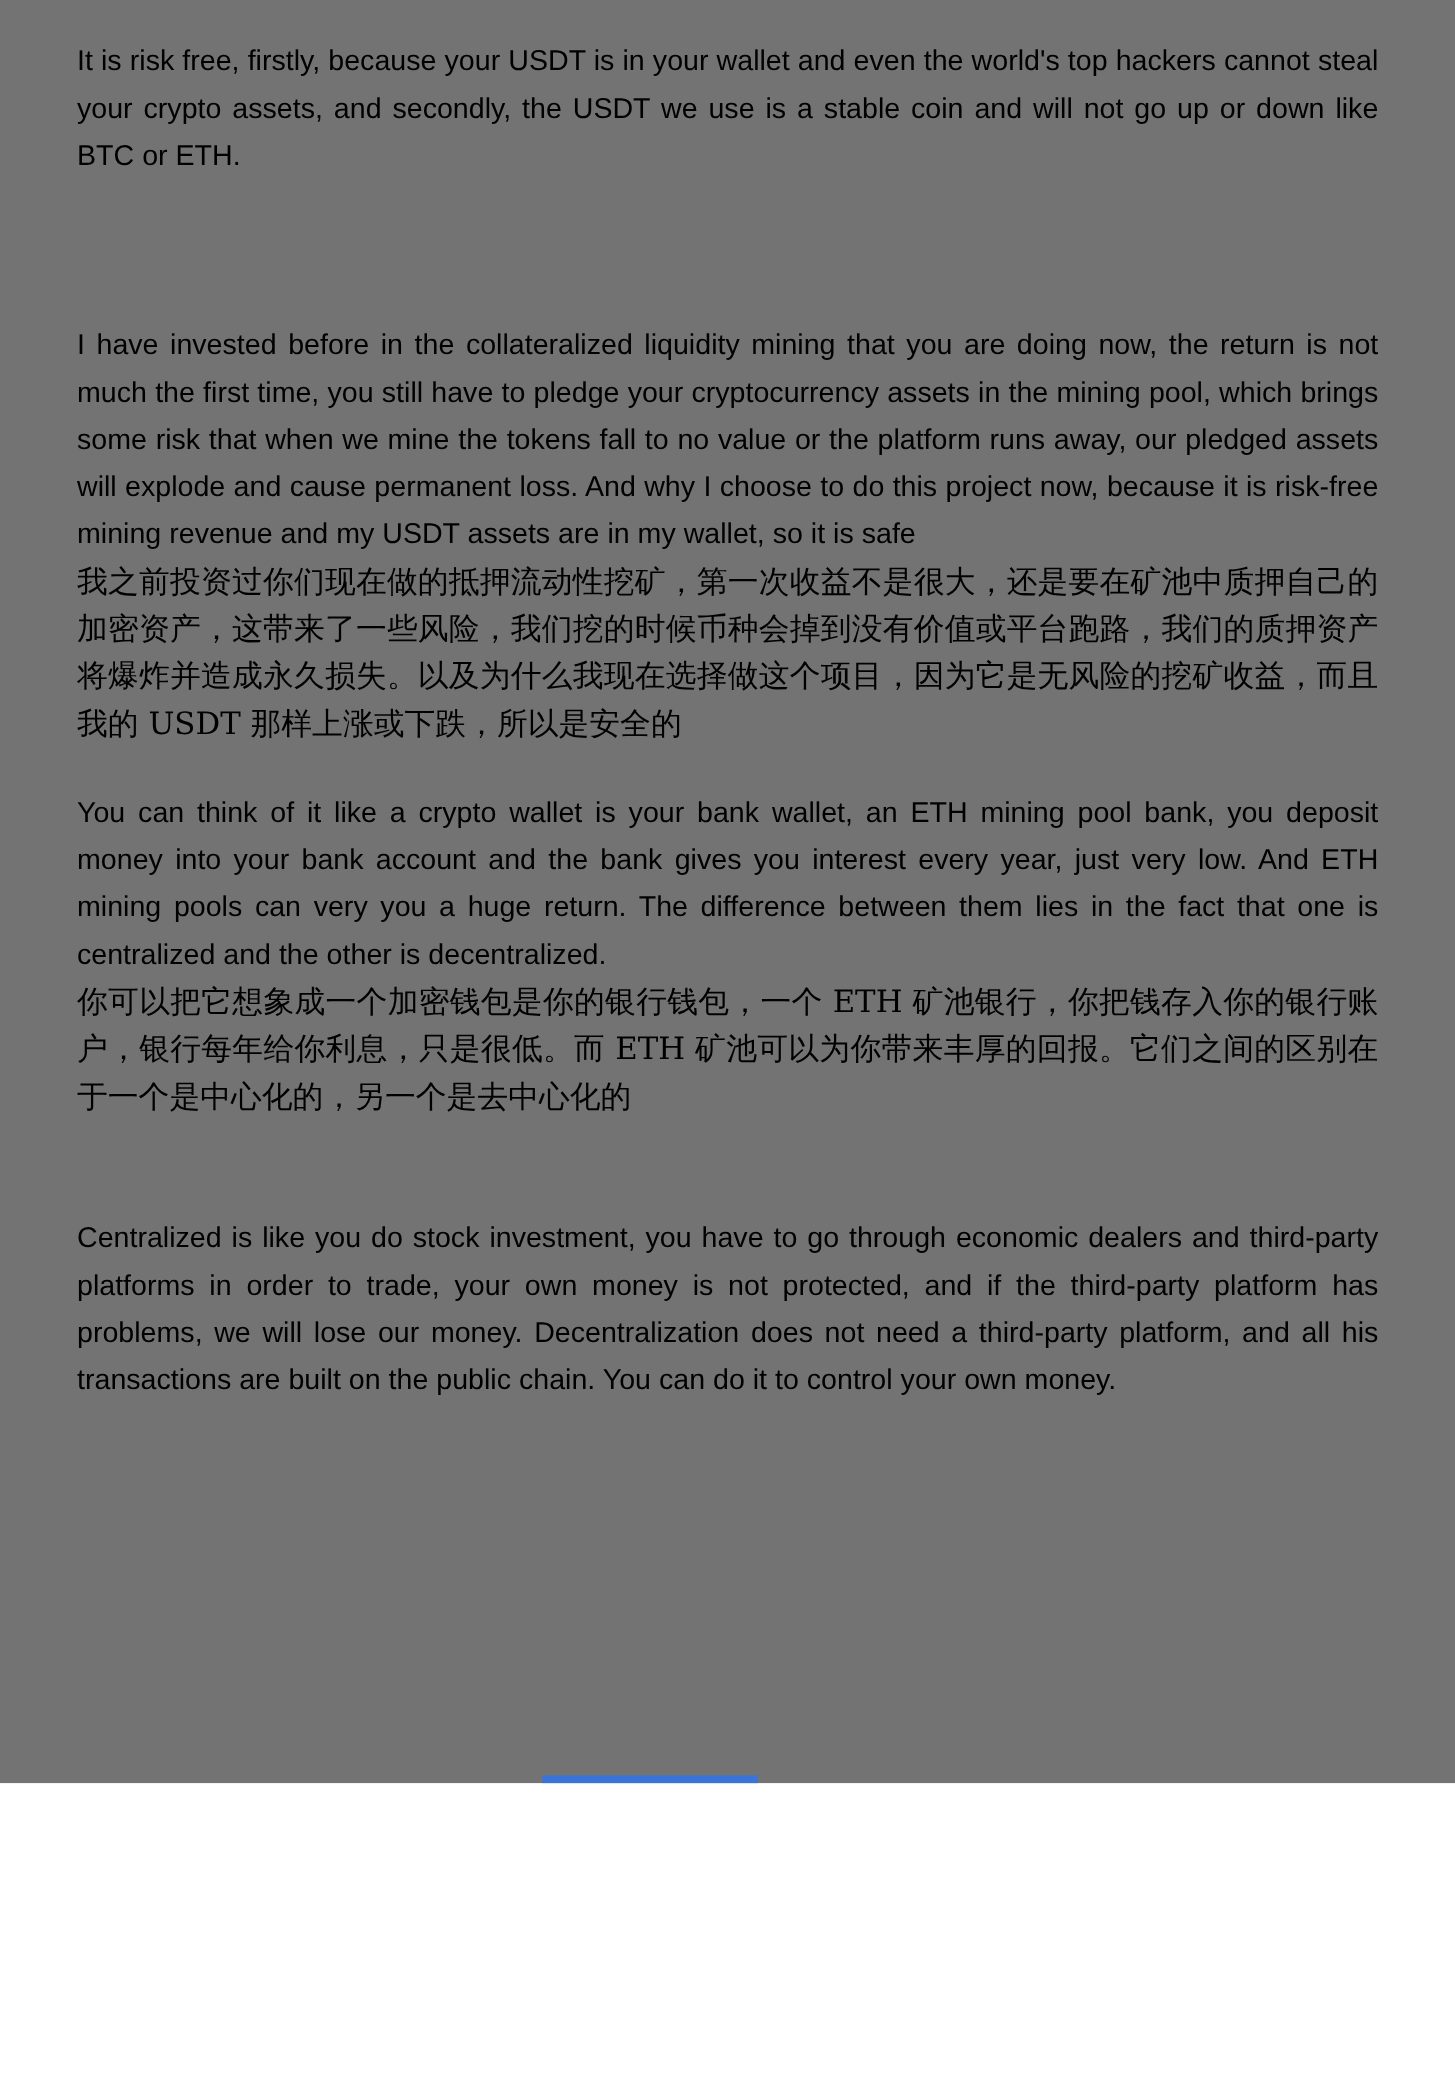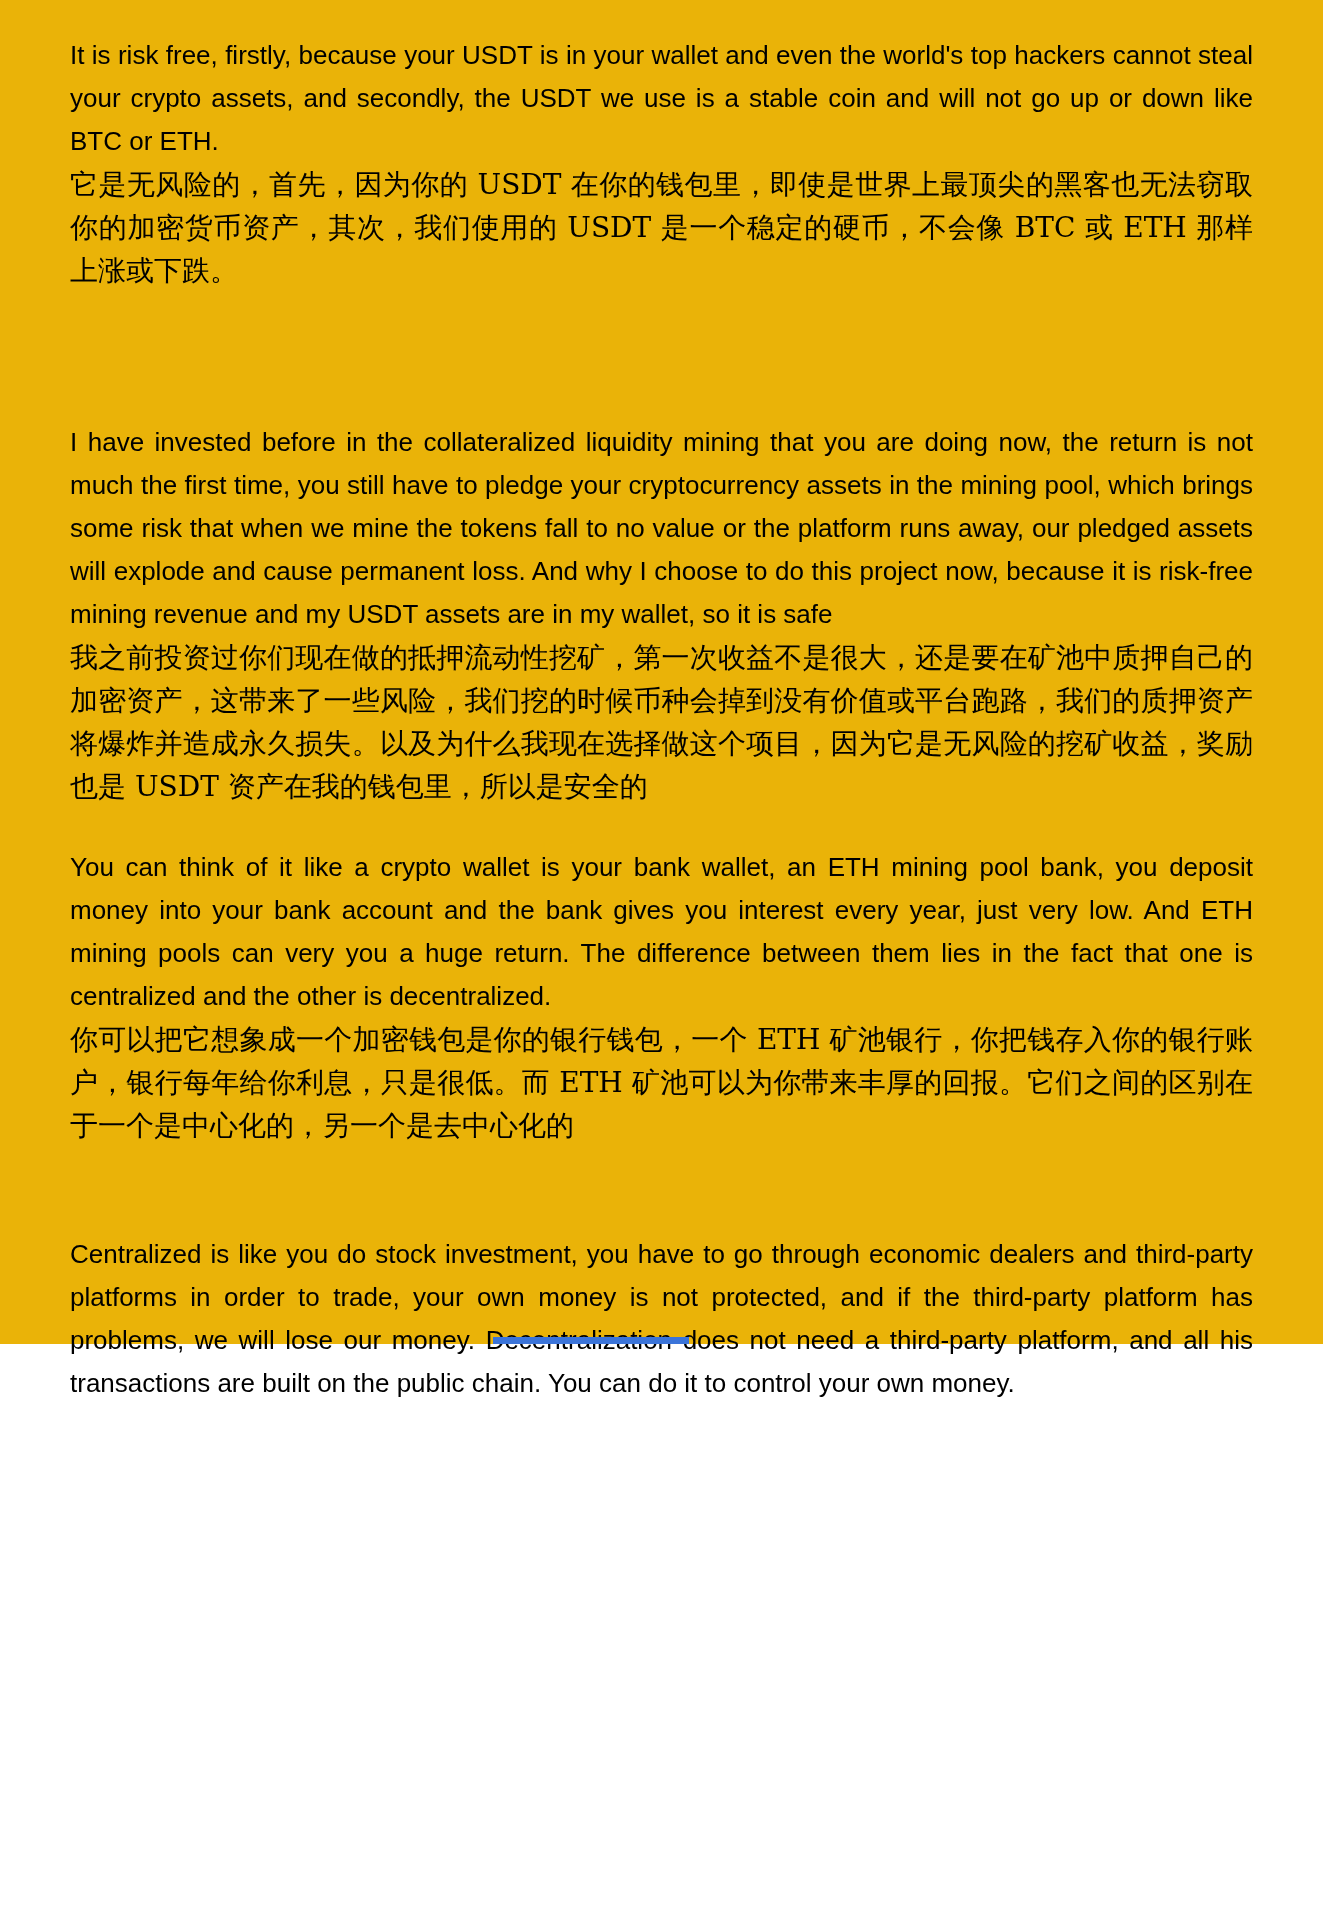--- a/index.html
+++ b/index.html
@@ -9,23 +9,23 @@
   }
   body {
     width: 1323px;
     height: 1905px;
     overflow: hidden;
     position: relative;
   }
   .page {
     box-sizing: border-box;
     width: 1323px;
-    height: 1344px;
+    height: 1621px;
     padding: 34px 70px 0 70px;
-    background: #eab308;
+    background: #737373;
     position: relative;
   }
   .para { margin: 0; }
   .para .en {
     font-family: "Liberation Sans", sans-serif;
     font-size: 26px;
     line-height: 43px;
     color: #000000;
     text-align: justify;
   }
@@ -51,29 +51,28 @@
     background: #3b74d9; 
   }
 </style>
 </head>
 <body>
 
 <div class="page">
 
   <section class="para para-1">
     <div class="en">It is risk free, firstly, because your USDT is in your wallet and even the world's top hackers cannot steal your crypto assets, and secondly, the USDT we use is a stable coin and will not go up or down like BTC or ETH.</div>
-    <div class="zh">它是无风险的，首先，因为你的 USDT 在你的钱包里，即使是世界上最顶尖的黑客也无法窃取你的加密货币资产，其次，我们使用的 USDT 是一个稳定的硬币，不会像 BTC 或 ETH 那样上涨或下跌。</div>
   </section>
 
   <section class="para para-2">
   </section>
 
   <section class="para para-3">
     <div class="en">I have invested before in the collateralized liquidity mining that you are doing now, the return is not much the first time, you still have to pledge your cryptocurrency assets in the mining pool, which brings some risk that when we mine the tokens fall to no value or the platform runs away, our pledged assets will explode and cause permanent loss. And why I choose to do this project now, because it is risk-free mining revenue and my USDT assets are in my wallet, so it is safe</div>
-    <div class="zh">我之前投资过你们现在做的抵押流动性挖矿，第一次收益不是很大，还是要在矿池中质押自己的加密资产，这带来了一些风险，我们挖的时候币种会掉到没有价值或平台跑路，我们的质押资产将爆炸并造成永久损失。以及为什么我现在选择做这个项目，因为它是无风险的挖矿收益，奖励也是 USDT 资产在我的钱包里，所以是安全的</div>
+    <div class="zh">我之前投资过你们现在做的抵押流动性挖矿，第一次收益不是很大，还是要在矿池中质押自己的加密资产，这带来了一些风险，我们挖的时候币种会掉到没有价值或平台跑路，我们的质押资产将爆炸并造成永久损失。以及为什么我现在选择做这个项目，因为它是无风险的挖矿收益，而且我的 USDT 那样上涨或下跌，所以是安全的</div>
   </section>
 
   <section class="para para-4">
     <div class="en">You can think of it like a crypto wallet is your bank wallet, an ETH mining pool bank, you deposit money into your bank account and the bank gives you interest every year, just very low. And ETH mining pools can very you a huge return. The difference between them lies in the fact that one is centralized and the other is decentralized.</div>
     <div class="zh">你可以把它想象成一个加密钱包是你的银行钱包，一个 ETH 矿池银行，你把钱存入你的银行账户，银行每年给你利息，只是很低。而 ETH 矿池可以为你带来丰厚的回报。它们之间的区别在于一个是中心化的，另一个是去中心化的</div>
   </section>
 
   <section class="para para-5">
     <div class="en">Centralized is like you do stock investment, you have to go through economic dealers and third-party platforms in order to trade, your own money is not protected, and if the third-party platform has problems, we will lose our money. Decentralization does not need a third-party platform, and all his transactions are built on the public chain. You can do it to control your own money.</div>
   </section>

